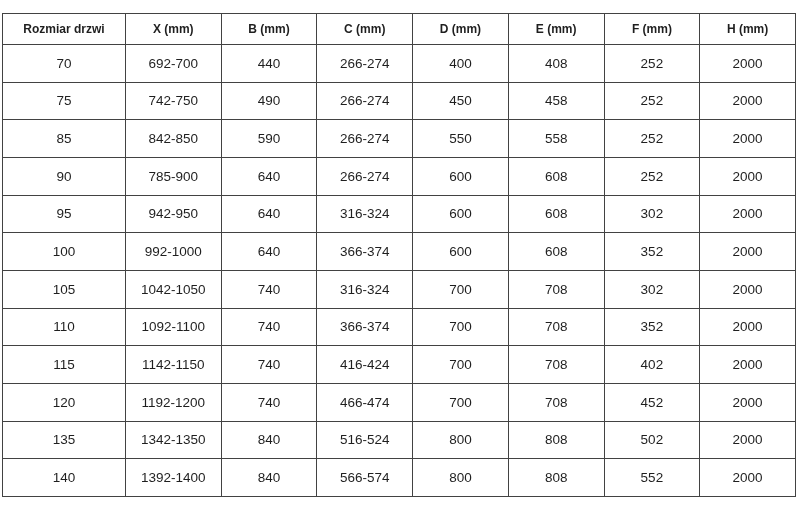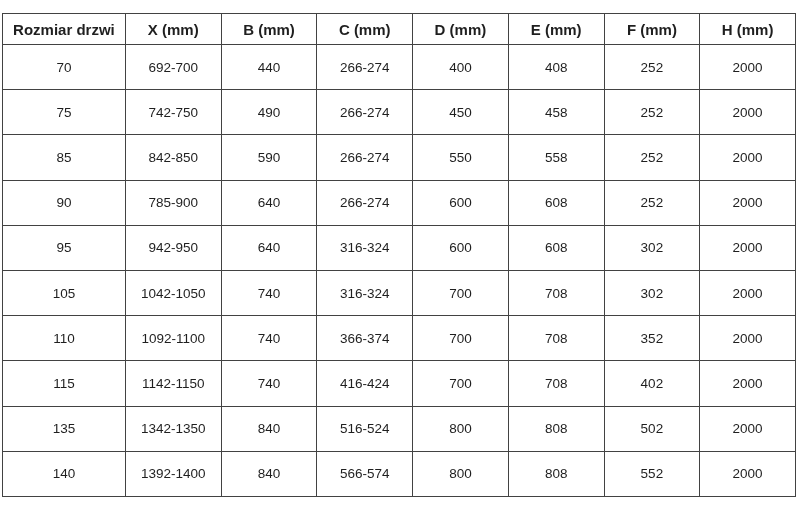--- a/index.html
+++ b/index.html
@@ -26,21 +26,21 @@
     text-align: center;
     vertical-align: middle;
     padding: 0 2px;
     font-size: 13.5px;
     height: 30px;
     overflow: hidden;
     white-space: nowrap;
   }
   .size-table th {
     font-weight: bold;
-    font-size: 15px;
+    font-size: 12px;
   }
   col.col-first { width: 15.5%; }
   col.col-rest  { width: 12.07%; }
 </style>
 </head>
 <body>
 
 <table class="size-table">
   <colgroup>
     <col class="col-first">
@@ -109,20 +109,30 @@
         <td>95</td>
         <td>942-950</td>
         <td>640</td>
         <td>316-324</td>
         <td>600</td>
         <td>608</td>
         <td>302</td>
         <td>2000</td>
       </tr>
       <tr>
+        <td>100</td>
+        <td>992-1000</td>
+        <td>640</td>
+        <td>366-374</td>
+        <td>600</td>
+        <td>608</td>
+        <td>352</td>
+        <td>2000</td>
+      </tr>
+      <tr>
         <td>105</td>
         <td>1042-1050</td>
         <td>740</td>
         <td>316-324</td>
         <td>700</td>
         <td>708</td>
         <td>302</td>
         <td>2000</td>
       </tr>
       <tr>
@@ -139,20 +149,30 @@
         <td>115</td>
         <td>1142-1150</td>
         <td>740</td>
         <td>416-424</td>
         <td>700</td>
         <td>708</td>
         <td>402</td>
         <td>2000</td>
       </tr>
       <tr>
+        <td>120</td>
+        <td>1192-1200</td>
+        <td>740</td>
+        <td>466-474</td>
+        <td>700</td>
+        <td>708</td>
+        <td>452</td>
+        <td>2000</td>
+      </tr>
+      <tr>
         <td>135</td>
         <td>1342-1350</td>
         <td>840</td>
         <td>516-524</td>
         <td>800</td>
         <td>808</td>
         <td>502</td>
         <td>2000</td>
       </tr>
       <tr>

